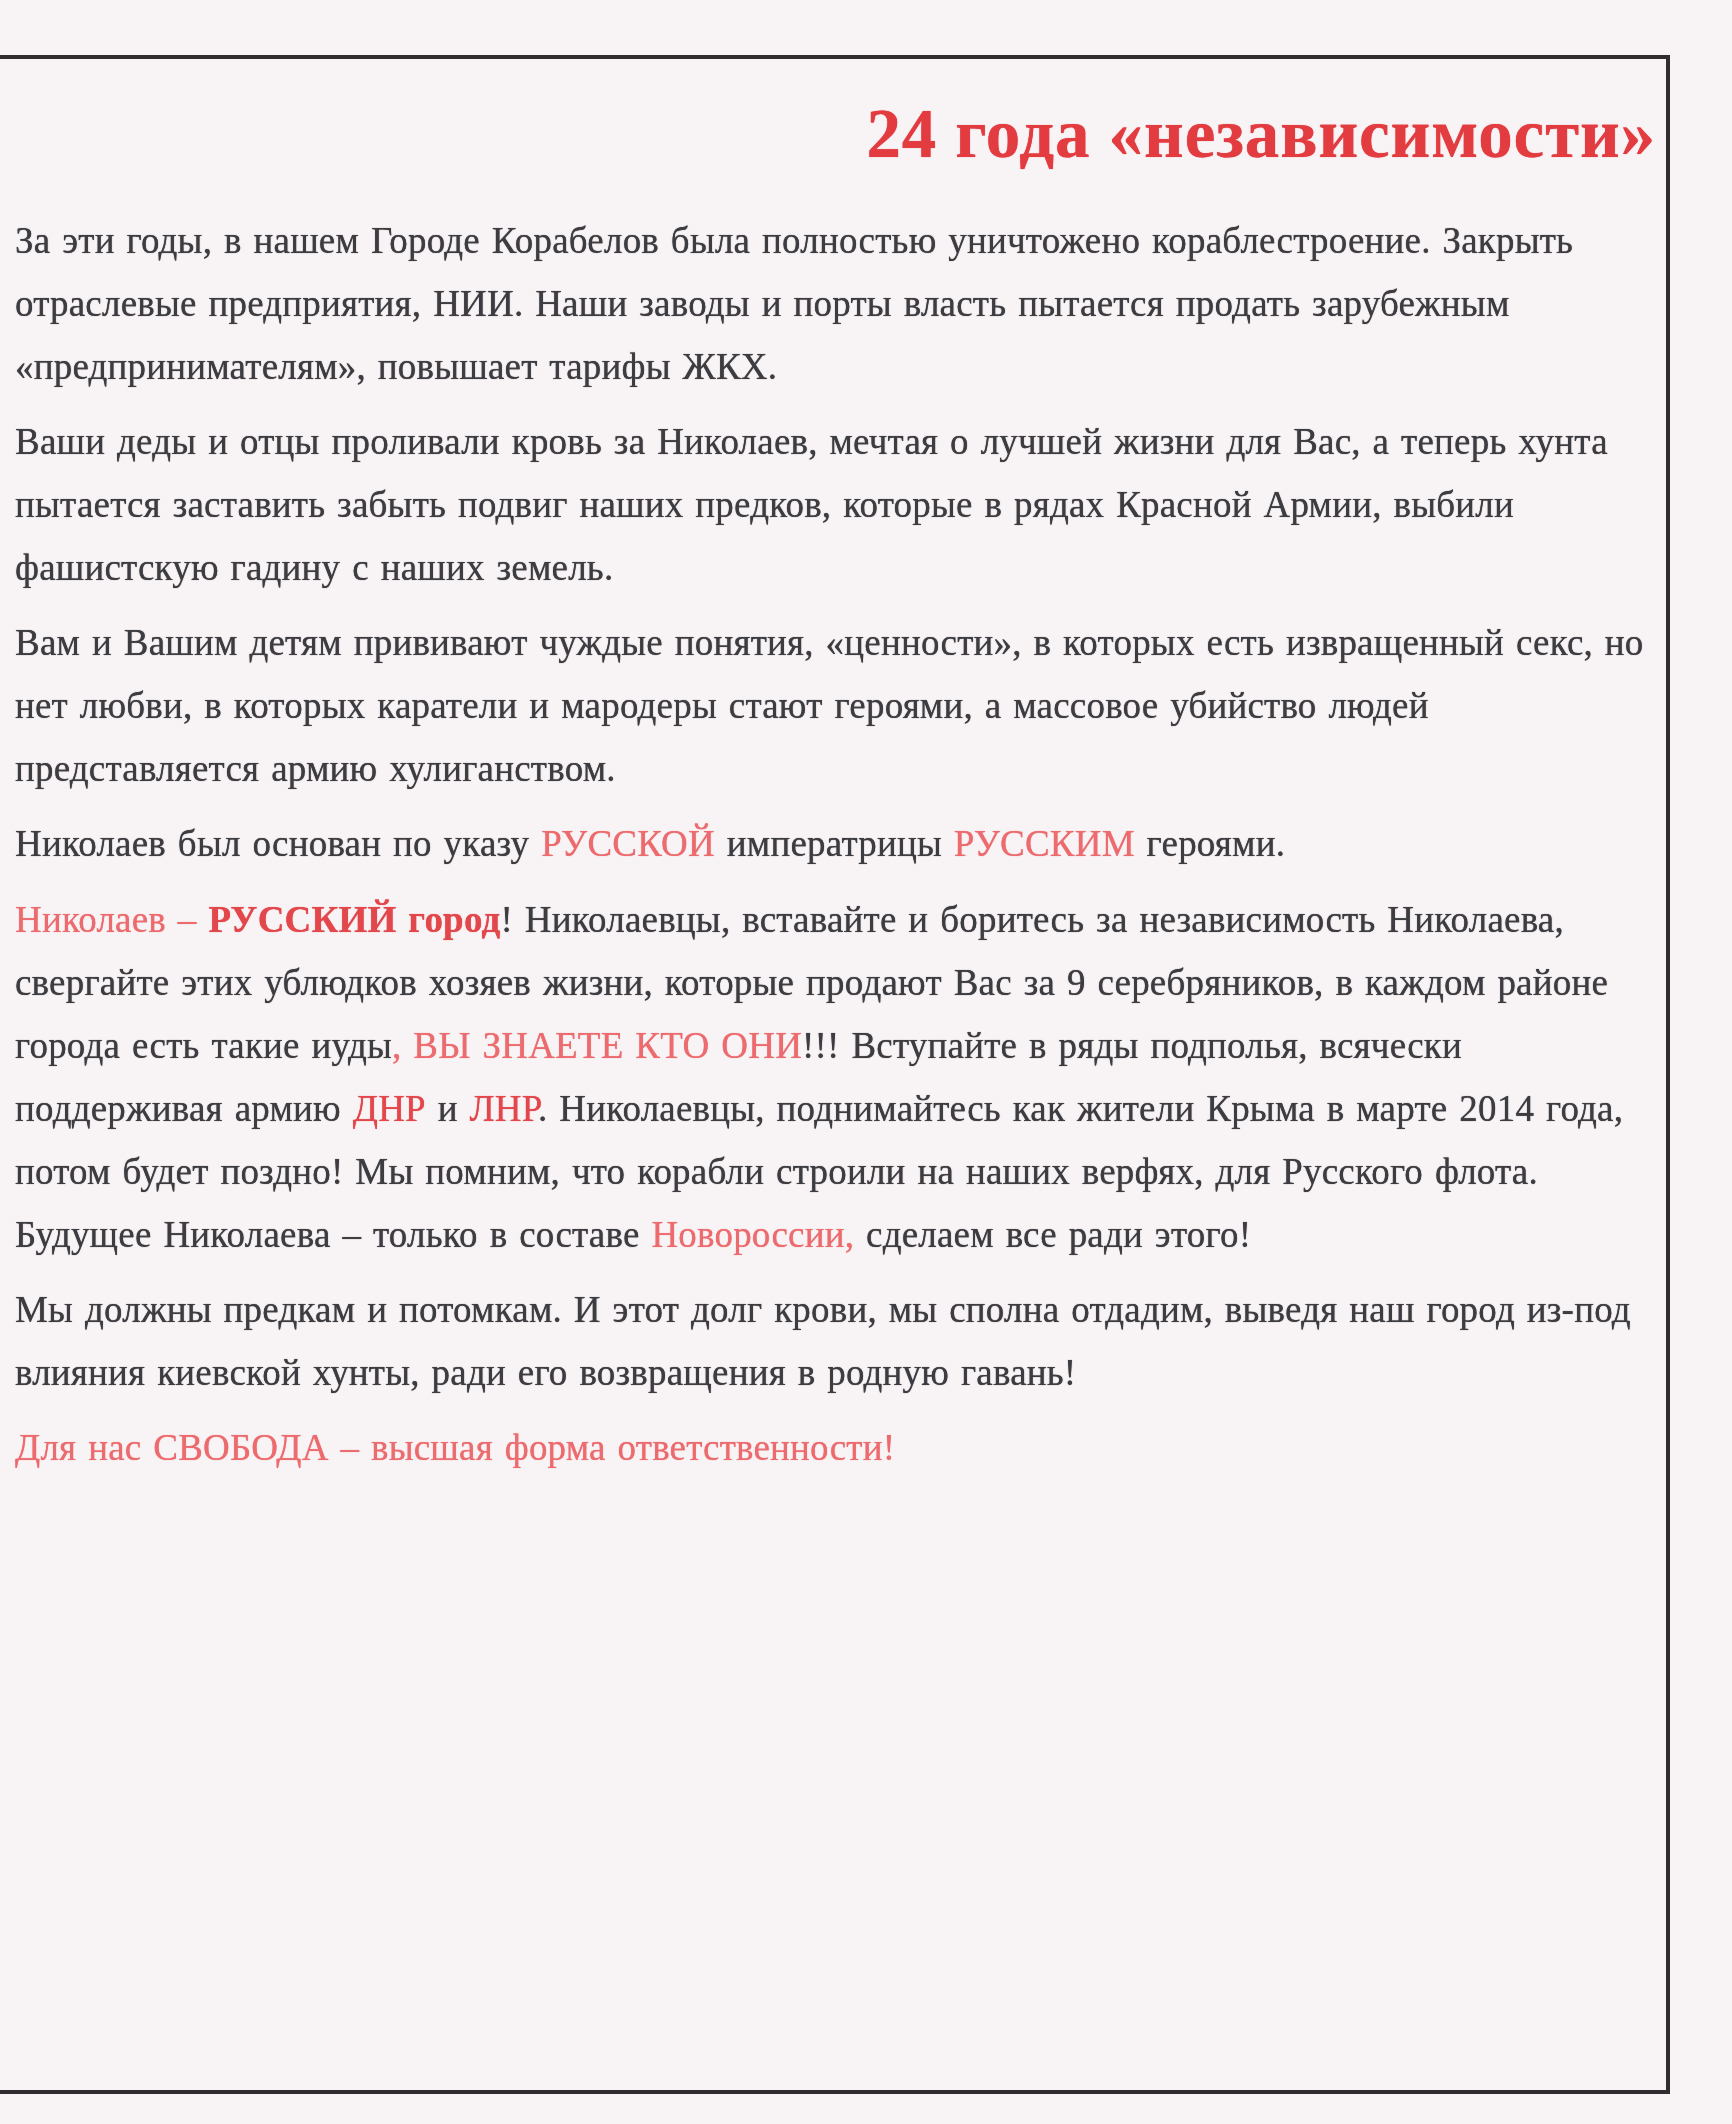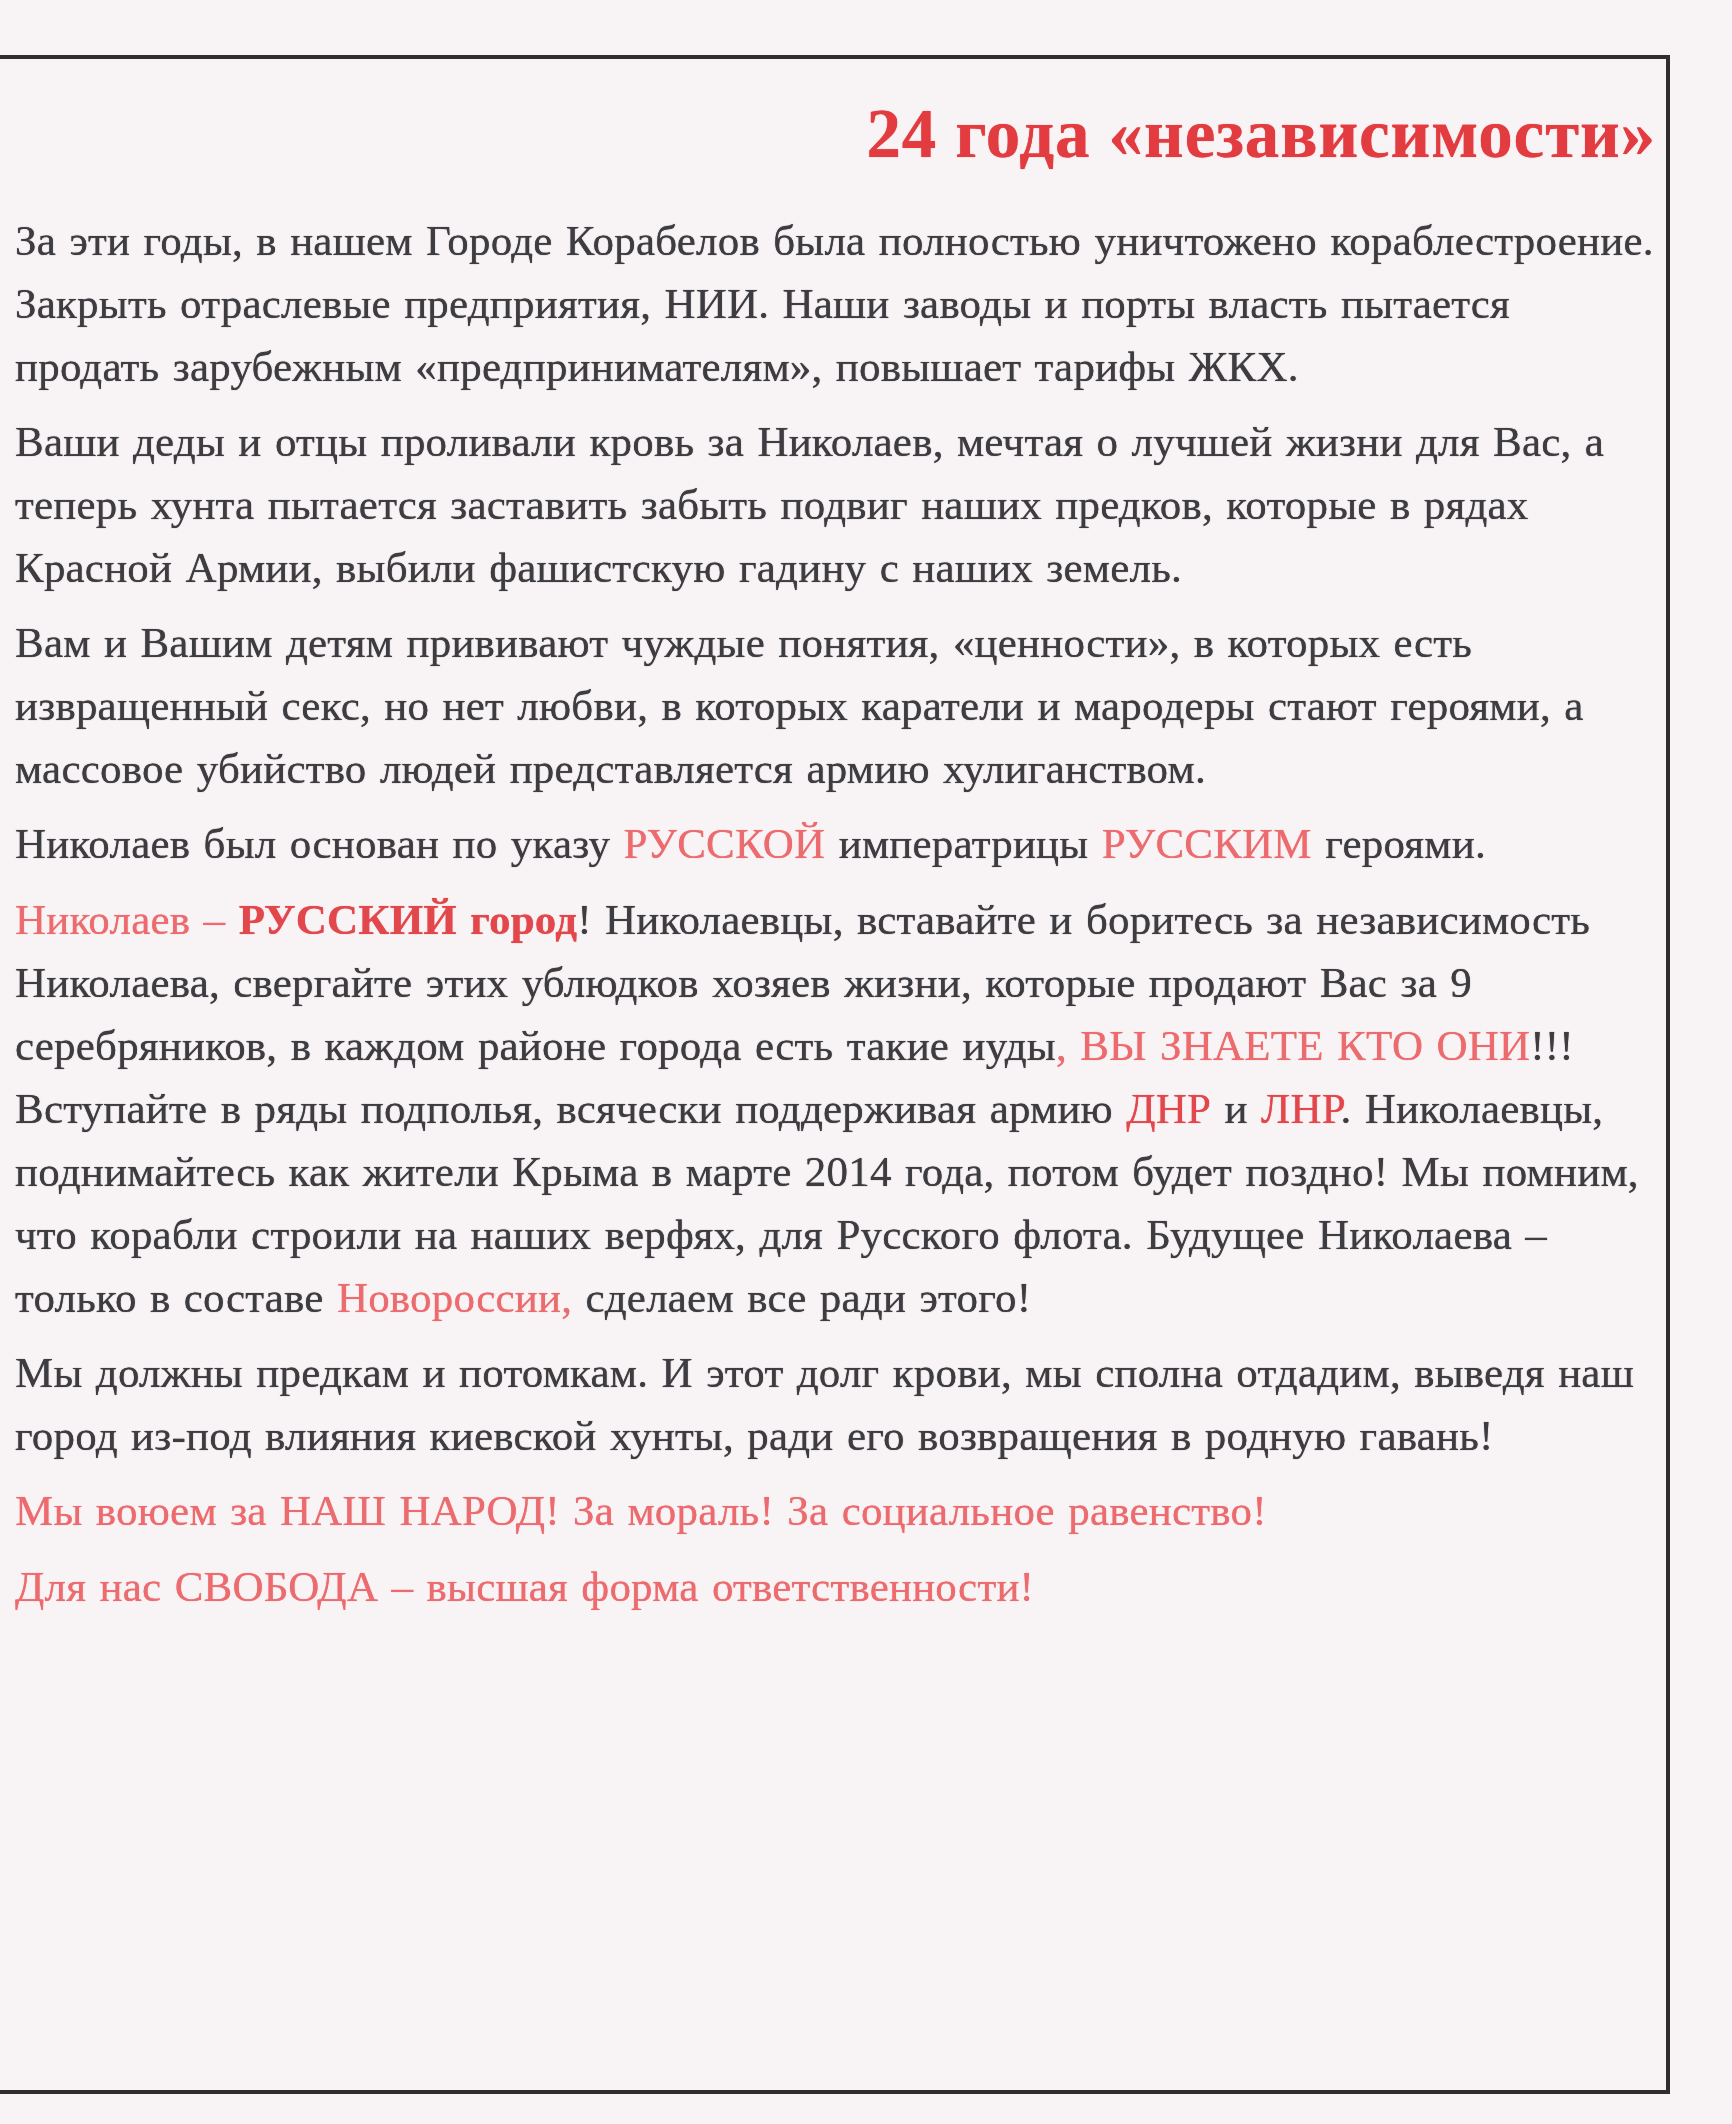--- a/index.html
+++ b/index.html
@@ -37,21 +37,21 @@
     text-align: right;
     font-size: 69px;
     line-height: 104px;
     font-weight: bold;
     color: var(--title-red, #e23c41);
     letter-spacing: 0.9px;
     text-shadow: 0 0 0.9px;
   }
   p.para {
     margin: 0 0 12.3px 0;
-    font-size: 43px;
+    font-size: 37px;
     line-height: 63px;
     color: var(--ink, #3d3c40);
     letter-spacing: 0.2px;
     word-spacing: 2.4px;
     text-shadow: 0 0 0.9px;
   }
   .run { text-shadow: 0 0 0.9px; }
   .b { font-weight: bold; text-align: center; }
 </style>
 </head>
@@ -61,17 +61,16 @@
 
 <div class="content">
   <h1 class="title">24 года «независимости»</h1>
   <div id="paragraphs">
       <p class="para"><span class="run" style="color: rgb(61, 60, 64);">За эти годы, в нашем Городе Корабелов была полностью уничтожено кораблестроение. Закрыть отраслевые предприятия, НИИ. Наши заводы и порты власть пытается продать зарубежным «предпринимателям», повышает тарифы ЖКХ.</span></p>
       <p class="para"><span class="run" style="color: rgb(61, 60, 64);">Ваши деды и отцы проливали кровь за Николаев, мечтая о лучшей жизни для Вас, а теперь хунта пытается заставить забыть подвиг наших предков, которые в рядах Красной Армии, выбили фашистскую гадину с наших земель.</span></p>
       <p class="para"><span class="run" style="color: rgb(61, 60, 64);">Вам и Вашим детям прививают чуждые понятия, «ценности», в которых есть извращенный секс, но нет любви, в которых каратели и мародеры стают героями, а массовое убийство людей представляется армию хулиганством.</span></p>
       <p class="para"><span class="run" style="color: rgb(61, 60, 64);">Николаев был основан по указу </span><span class="run" style="color: rgb(236, 107, 110);">РУССКОЙ</span><span class="run" style="color: rgb(61, 60, 64);"> императрицы </span><span class="run" style="color: rgb(236, 107, 110);">РУССКИМ</span><span class="run" style="color: rgb(61, 60, 64);"> героями.</span></p>
       <p class="para"><span class="run" style="color: rgb(236, 107, 110);">Николаев – </span><span class="run b" style="color: rgb(226, 71, 76);">РУССКИЙ город</span><span class="run" style="color: rgb(61, 60, 64);">! Николаевцы, вставайте и боритесь за независимость Николаева, свергайте этих ублюдков хозяев жизни, которые продают Вас за 9 серебряников, в каждом районе города есть такие иуды</span><span class="run" style="color: rgb(236, 107, 110);">, ВЫ ЗНАЕТЕ КТО ОНИ</span><span class="run" style="color: rgb(61, 60, 64);">!!! Вступайте в ряды подполья, всячески поддерживая армию </span><span class="run" style="color: rgb(226, 71, 76);">ДНР</span><span class="run" style="color: rgb(61, 60, 64);"> и </span><span class="run" style="color: rgb(226, 71, 76);">ЛНР</span><span class="run" style="color: rgb(61, 60, 64);">. Николаевцы, поднимайтесь как жители Крыма в марте 2014 года, потом будет поздно! Мы помним, что корабли строили на наших верфях, для Русского флота. Будущее Николаева – только в составе </span><span class="run" style="color: rgb(236, 107, 110);">Новороссии,</span><span class="run" style="color: rgb(61, 60, 64);"> сделаем все ради этого!</span></p>
       <p class="para"><span class="run" style="color: rgb(61, 60, 64);">Мы должны предкам и потомкам. И этот долг крови, мы сполна отдадим, выведя наш город из-под влияния киевской хунты, ради его возвращения в родную гавань!</span></p>
-      <p class="para"><span class="run" style="color: rgb(236, 107, 110);">Мы воюем за НАШ НАРОД! За мораль! За социальное равенство!</span></p>
       <p class="para"><span class="run" style="color: rgb(236, 107, 110);">Для нас СВОБОДА – высшая форма ответственности!</span></p>
     </div>
 </div>
 
 
 </body></html>

